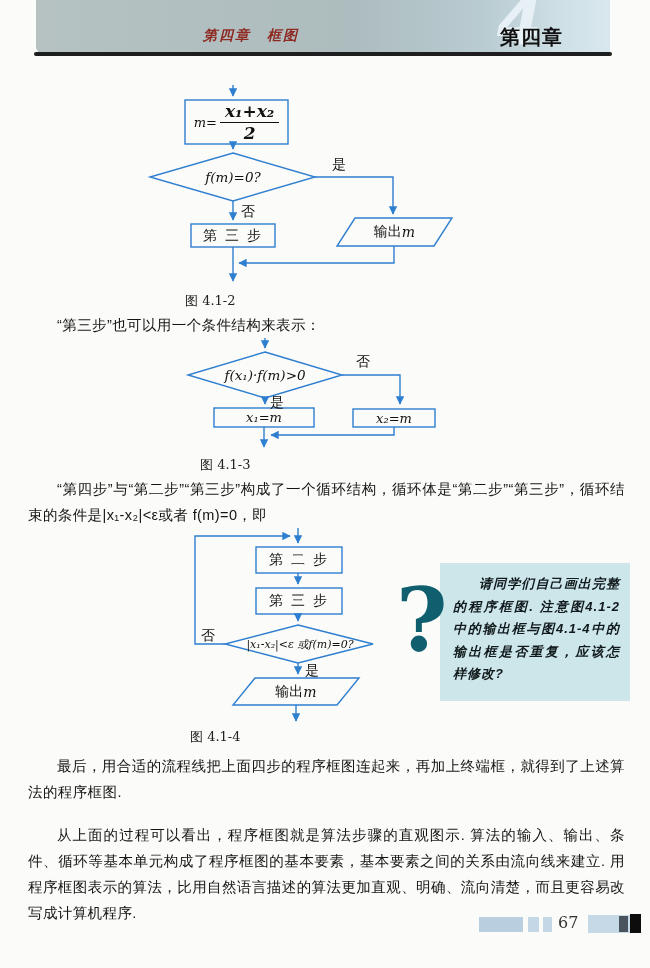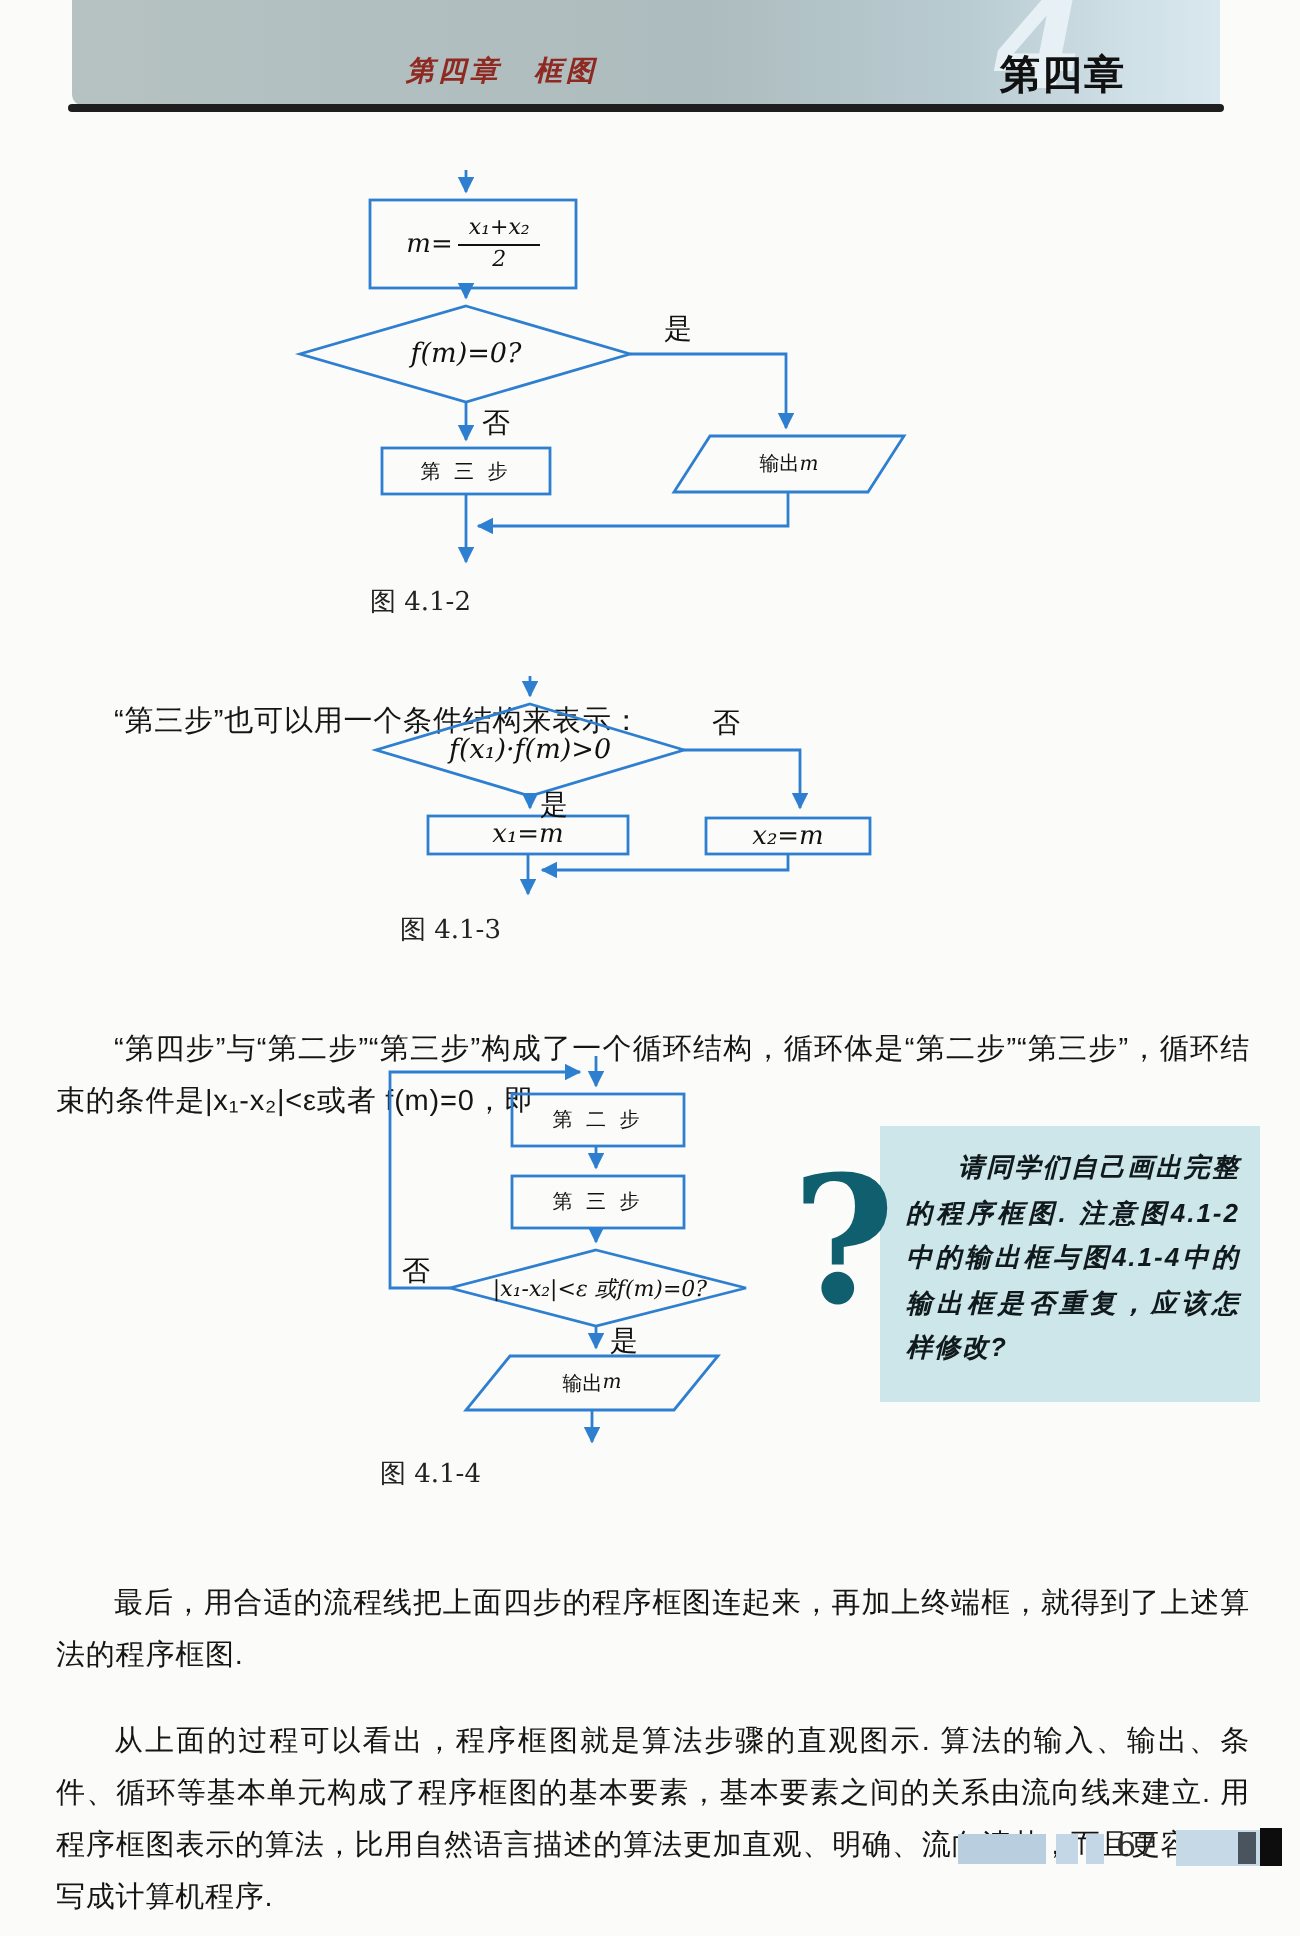--- a/index.html
+++ b/index.html
@@ -13,32 +13,32 @@
   .hdr-run{position:absolute;left:203px;top:27px;font-size:14px;font-weight:bold;font-style:italic;
       color:#8e2a22;letter-spacing:2px;}
   .hdr-num{position:absolute;left:497px;top:-14px;font-size:64px;font-weight:bold;font-style:italic;
       color:#e7f1f5;font-family:"DejaVu Sans",sans-serif;}
   .hdr-chap{position:absolute;left:500px;top:24px;font-size:20px;font-weight:bold;color:#111;letter-spacing:1px;}
   
   .fig{position:absolute;left:0;width:650px;}
   .fig svg{position:absolute;left:0;top:0;}
   .lbl{position:absolute;font-size:14px;color:#111;}
   .boxtxt{position:absolute;display:flex;align-items:center;justify-content:center;
-      font-size:10px;color:#111;letter-spacing:2px;}
+      font-size:14px;color:#111;letter-spacing:2px;}
   .math{font-family:"DejaVu Serif",serif;font-style:italic;letter-spacing:0;}
   .cond{position:absolute;text-align:center;font-size:13.5px;color:#111;}
   .caption{position:absolute;text-align:left;font-size:13px;color:#222;
       font-family:"DejaVu Serif",serif;}
   .frac{display:inline-flex;flex-direction:column;align-items:center;line-height:1.1;
-      font-size:11px;margin-left:3px;}
+      font-size:17px;margin-left:3px;font-weight:bold;}
   .frac .num{border-bottom:1px solid #111;padding:0 5px 1px 5px;}
   .frac .den{padding-top:1px;}
   
   .para{position:absolute;left:28px;width:597px;font-size:14.5px;line-height:26px;
-      text-align:justify;text-indent:2em;letter-spacing:0.4px;color:#151515;margin-top:36px;}
+      text-align:justify;text-indent:2em;letter-spacing:0.4px;color:#151515;}
   
   .note{position:absolute;left:440px;top:563px;width:190px;height:138px;background:#cde6ea;
       box-sizing:border-box;padding:10px 10px 0 13px;font-size:13px;font-weight:bold;font-style:italic;
       line-height:22.5px;letter-spacing:1px;text-indent:2em;text-align:justify;color:#10191b;}
   .qmark{position:absolute;left:396px;top:574px;width:60px;font-size:88px;line-height:92px;font-weight:bold;
       font-family:"DejaVu Serif",serif;color:#0f5f6e;text-shadow:-2px -2px 0 rgba(255,255,255,0.35);z-index:2;}
   
   .fbar{position:absolute;background:#b9cfe0;}
   .fpage{position:absolute;font-family:"DejaVu Serif",serif;font-size:16px;color:#333;}
 </style>

